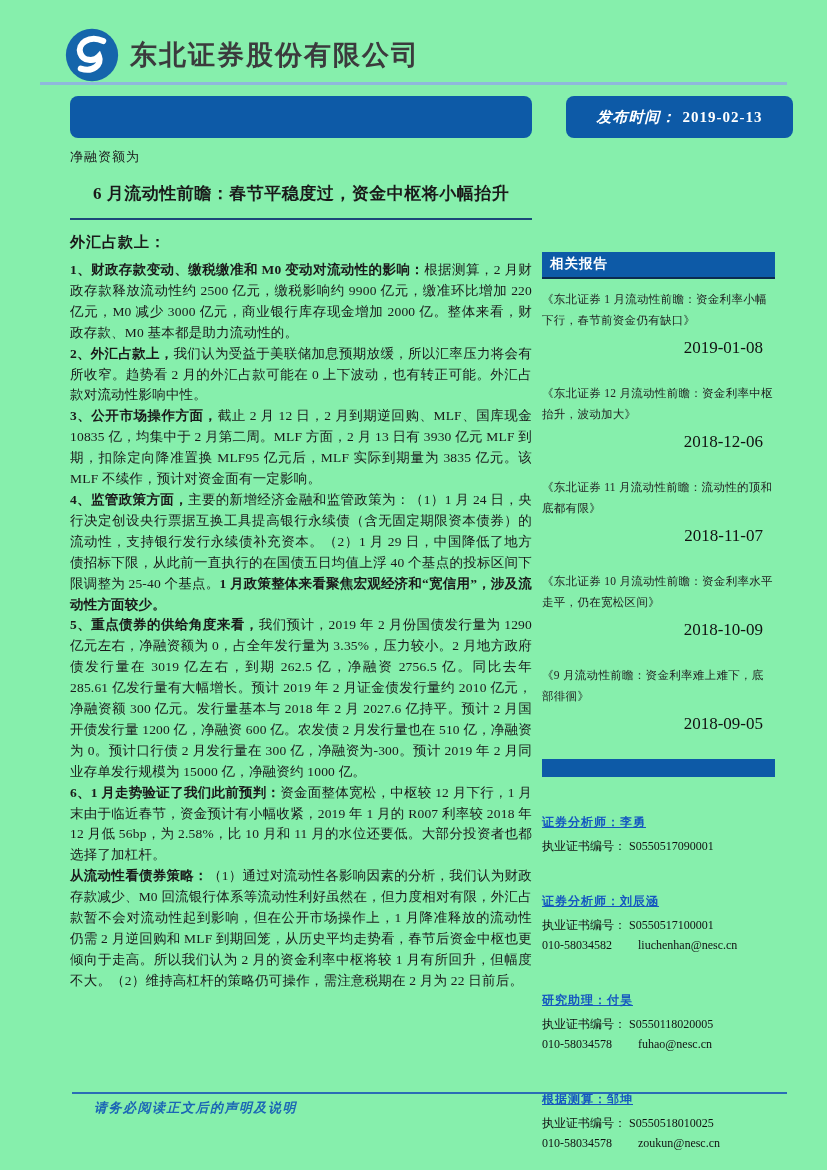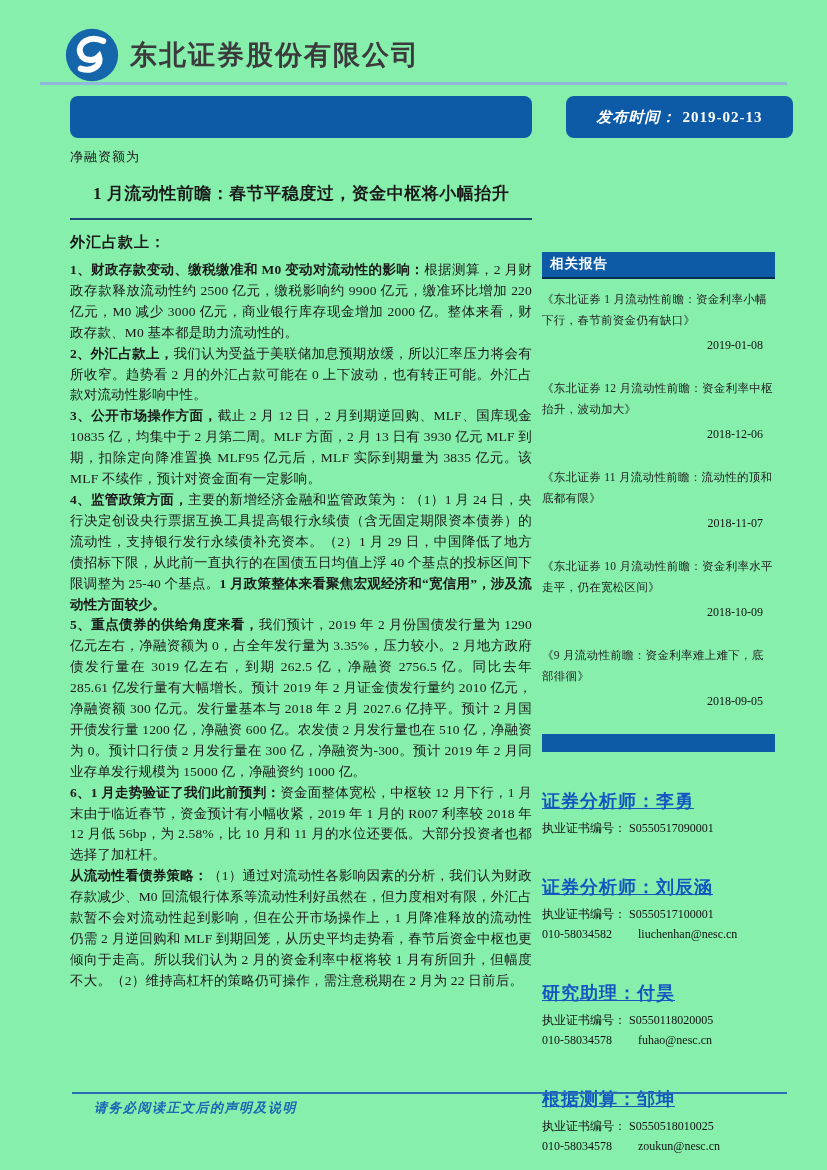--- a/index.html
+++ b/index.html
@@ -30,24 +30,24 @@
   .body-para { font-size:13.5px; line-height:20.9px; text-align:justify; letter-spacing:0.2px; }
   .body-para strong { font-weight:bold; }
 
   
   .sidebar { position:absolute; top:252px; left:542px; width:233px; }
   .sidebar-header { background:#0d5aa7; color:#ffffff; font-size:13.5px; font-weight:bold;
                     padding:3px 20px 4px 8px; border-bottom:2px solid #0b2b50; letter-spacing:1px; }
   .reports { margin-top:10px; }
   .report-item { margin-bottom:25px; cursor:pointer; }
   .report-title { font-size:11.5px; line-height:21px; color:#222222; letter-spacing:0.3px; }
-  .report-date { font-size:12px; text-align:right; padding-right:12px; margin-top:7px; color:#111111; }
+  .report-date { font-size:17px; text-align:right; padding-right:12px; margin-top:7px; color:#111111; }
   .divider-band { background:#0d5aa7; height:18px; margin:6px 0 12px 0; }
   .analyst { margin-bottom:24px; }
-  .analyst-name { color:#1557c0; font-size:18px; font-weight:bold; text-decoration:underline;
+  .analyst-name { color:#1557c0; font-size:12px; font-weight:bold; text-decoration:underline;
                   letter-spacing:1px; margin-bottom:5px;margin-top:37px; }
   .analyst-line { font-size:12px; line-height:20px; color:#111111; }
   .analyst-line .email { margin-left:26px; color:#111111; cursor:pointer; }
 
   
   .footer-rule { position:absolute; top:1092px; left:72px; width:715px; height:2px; background:#2a6db5; }
   .footer-text { position:absolute; top:1099px; left:94px; color:#1b66b5; font-size:13px;
                  font-weight:bold; font-style:italic; letter-spacing:1.5px; }
 </style>
 </head>
@@ -70,21 +70,21 @@
   <div class="light-rule"></div>
   <div class="band band-left"></div>
   <div class="band band-right">
     <span class="publish">
       <span>发布时间：</span><span class="date">2019-02-13</span>
     </span>
   </div>
   <div class="report-type">净融资额为</div>
 
   <div class="left-col">
-    <h1 class="doc-title">1 月流动性前瞻：春节平稳度过，资金中枢将小幅抬升</h1>
+    <h1 class="doc-title">6 月流动性前瞻：春节平稳度过，资金中枢将小幅抬升</h1>
     <h2 class="summary-heading">外汇占款上：</h2>
     <div class="paragraphs">
         <p class="body-para"><strong>1、财政存款变动、缴税缴准和 M0 变动对流动性的影响：</strong><span>根据测算，2 月财政存款释放流动性约 2500 亿元，缴税影响约 9900 亿元，缴准环比增加 220 亿元，M0 减少 3000 亿元，商业银行库存现金增加 2000 亿。整体来看，财政存款、M0 基本都是助力流动性的。</span></p>
         <p class="body-para"><strong>2、外汇占款上，</strong><span>我们认为受益于美联储加息预期放缓，所以汇率压力将会有所收窄。趋势看 2 月的外汇占款可能在 0 上下波动，也有转正可能。外汇占款对流动性影响中性。</span></p>
         <p class="body-para"><strong>3、公开市场操作方面，</strong><span>截止 2 月 12 日，2 月到期逆回购、MLF、国库现金 10835 亿，均集中于 2 月第二周。MLF 方面，2 月 13 日有 3930 亿元 MLF 到期，扣除定向降准置换 MLF95 亿元后，MLF 实际到期量为 3835 亿元。该 MLF 不续作，预计对资金面有一定影响。</span></p>
         <p class="body-para"><strong>4、监管政策方面，</strong><span>主要的新增经济金融和监管政策为：（1）1 月 24 日，央行决定创设央行票据互换工具提高银行永续债（含无固定期限资本债券）的流动性，支持银行发行永续债补充资本。（2）1 月 29 日，中国降低了地方债招标下限，从此前一直执行的在国债五日均值上浮 40 个基点的投标区间下限调整为 25-40 个基点。</span><strong>1 月政策整体来看聚焦宏观经济和“宽信用”，涉及流动性方面较少。</strong></p>
         <p class="body-para"><strong>5、重点债券的供给角度来看，</strong><span>我们预计，2019 年 2 月份国债发行量为 1290 亿元左右，净融资额为 0，占全年发行量为 3.35%，压力较小。2 月地方政府债发行量在 3019 亿左右，到期 262.5 亿，净融资 2756.5 亿。同比去年 285.61 亿发行量有大幅增长。预计 2019 年 2 月证金债发行量约 2010 亿元，净融资额 300 亿元。发行量基本与 2018 年 2 月 2027.6 亿持平。预计 2 月国开债发行量 1200 亿，净融资 600 亿。农发债 2 月发行量也在 510 亿，净融资为 0。预计口行债 2 月发行量在 300 亿，净融资为-300。预计 2019 年 2 月同业存单发行规模为 15000 亿，净融资约 1000 亿。</span></p>
         <p class="body-para"><strong>6、1 月走势验证了我们此前预判：</strong><span>资金面整体宽松，中枢较 12 月下行，1 月末由于临近春节，资金预计有小幅收紧，2019 年 1 月的 R007 利率较 2018 年 12 月低 56bp，为 2.58%，比 10 月和 11 月的水位还要低。大部分投资者也都选择了加杠杆。</span></p>
         <p class="body-para"><strong>从流动性看债券策略：</strong><span>（1）通过对流动性各影响因素的分析，我们认为财政存款减少、M0 回流银行体系等流动性利好虽然在，但力度相对有限，外汇占款暂不会对流动性起到影响，但在公开市场操作上，1 月降准释放的流动性仍需 2 月逆回购和 MLF 到期回笼，从历史平均走势看，春节后资金中枢也更倾向于走高。所以我们认为 2 月的资金利率中枢将较 1 月有所回升，但幅度不大。（2）维持高杠杆的策略仍可操作，需注意税期在 2 月为 22 日前后。</span></p>
       </div>

